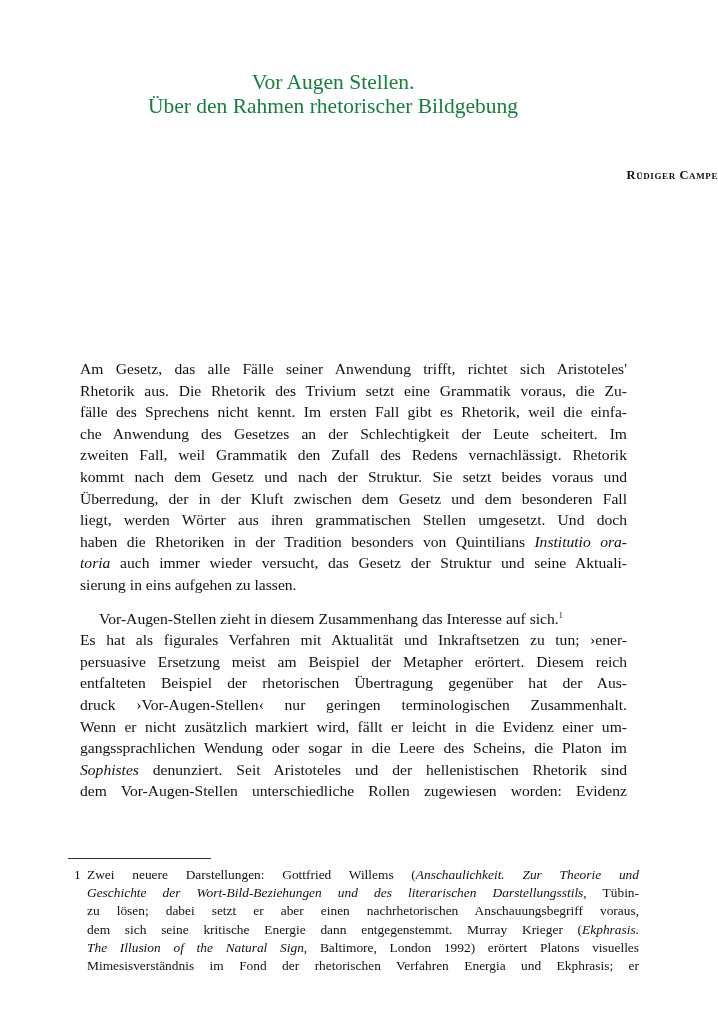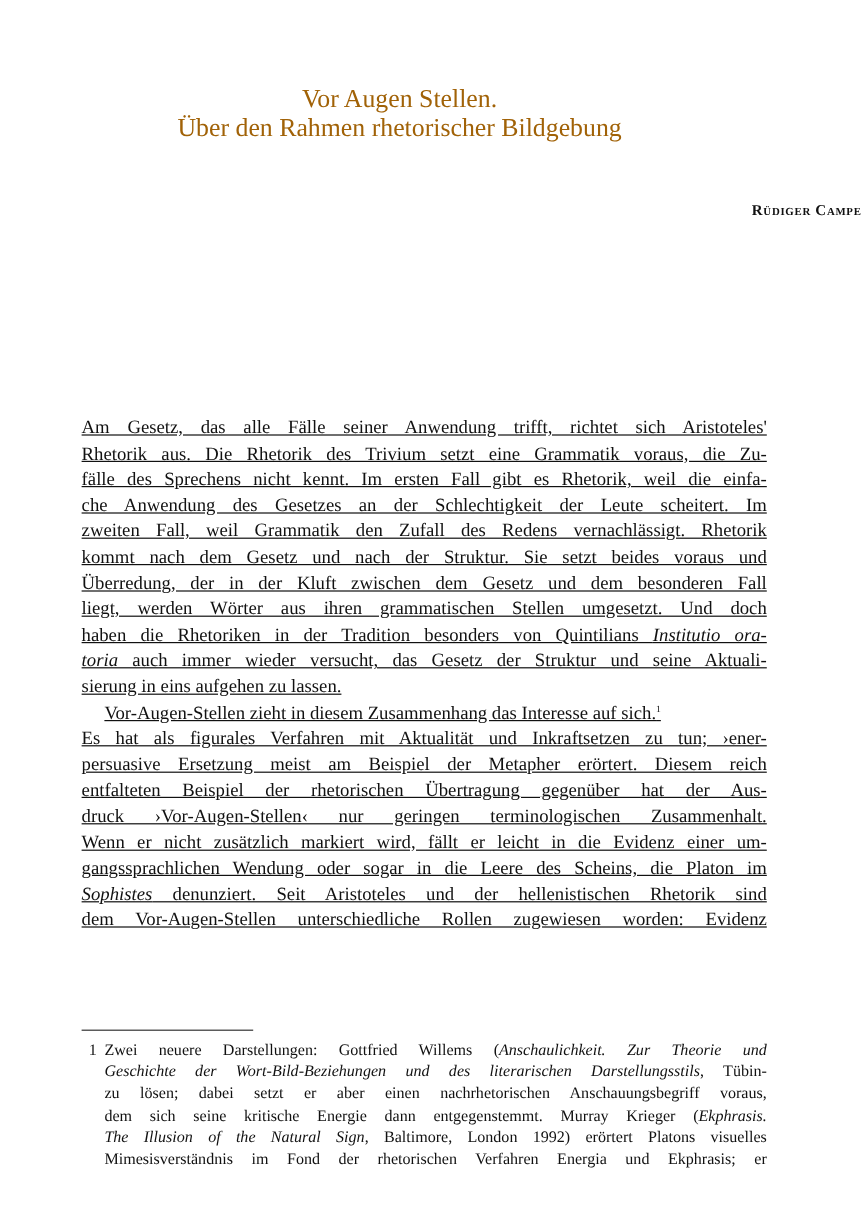--- a/index.html
+++ b/index.html
@@ -16,21 +16,21 @@
       font-family: "Liberation Serif", "DejaVu Serif", serif;
     }
     .title {
       position: absolute;
       left: 0;
       width: 666px;
       top: 70px;
       text-align: center;
       font-size: 21.5px;
       line-height: 24px;
-      color: #a16207;
+      color: #15803d;
     }
     .title div { white-space: nowrap; }
     .author {
       position: absolute;
       left: 0;
       width: 718px;
       top: 168px;
       text-align: right;
       font-size: 12.5px;
       font-weight: bold;
@@ -41,22 +41,21 @@
     .body-text {
       position: absolute;
       left: 68px;
       width: 571px;
       top: 346px;
       font-size: 15.6px;
       line-height: 21.6px;
       text-align: justify;
     }
     .body-text p {
-      margin: 0;
-      text-decoration: underline;
+      margin: 12px;
     }
     .line {
       display: block;
       text-align: justify;
       text-align-last: justify;
       white-space: nowrap;
     }
     .line.last {
       text-align-last: left;
     }

